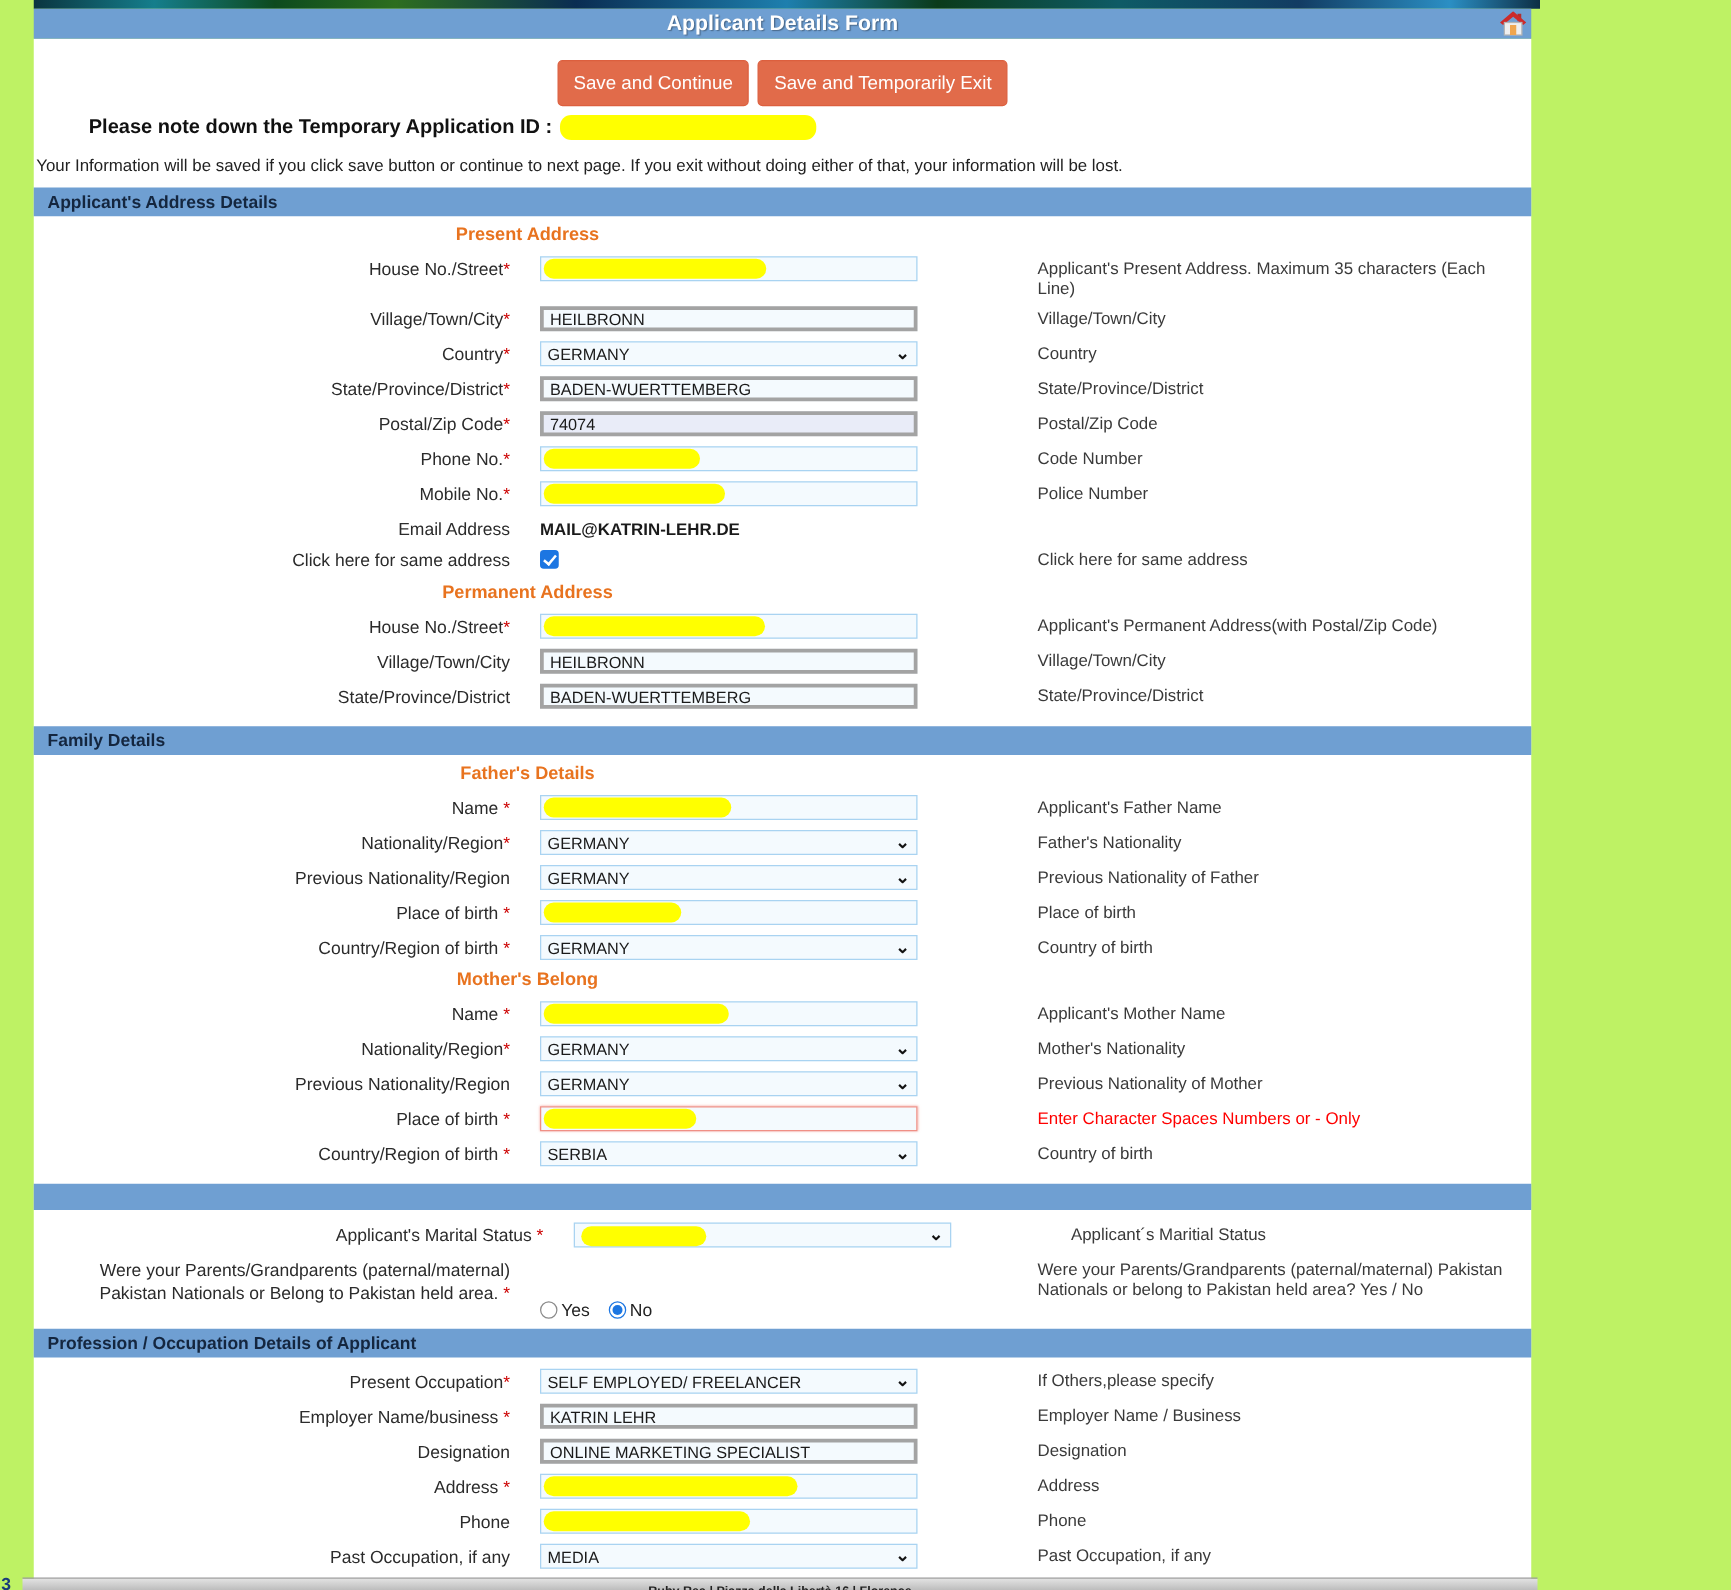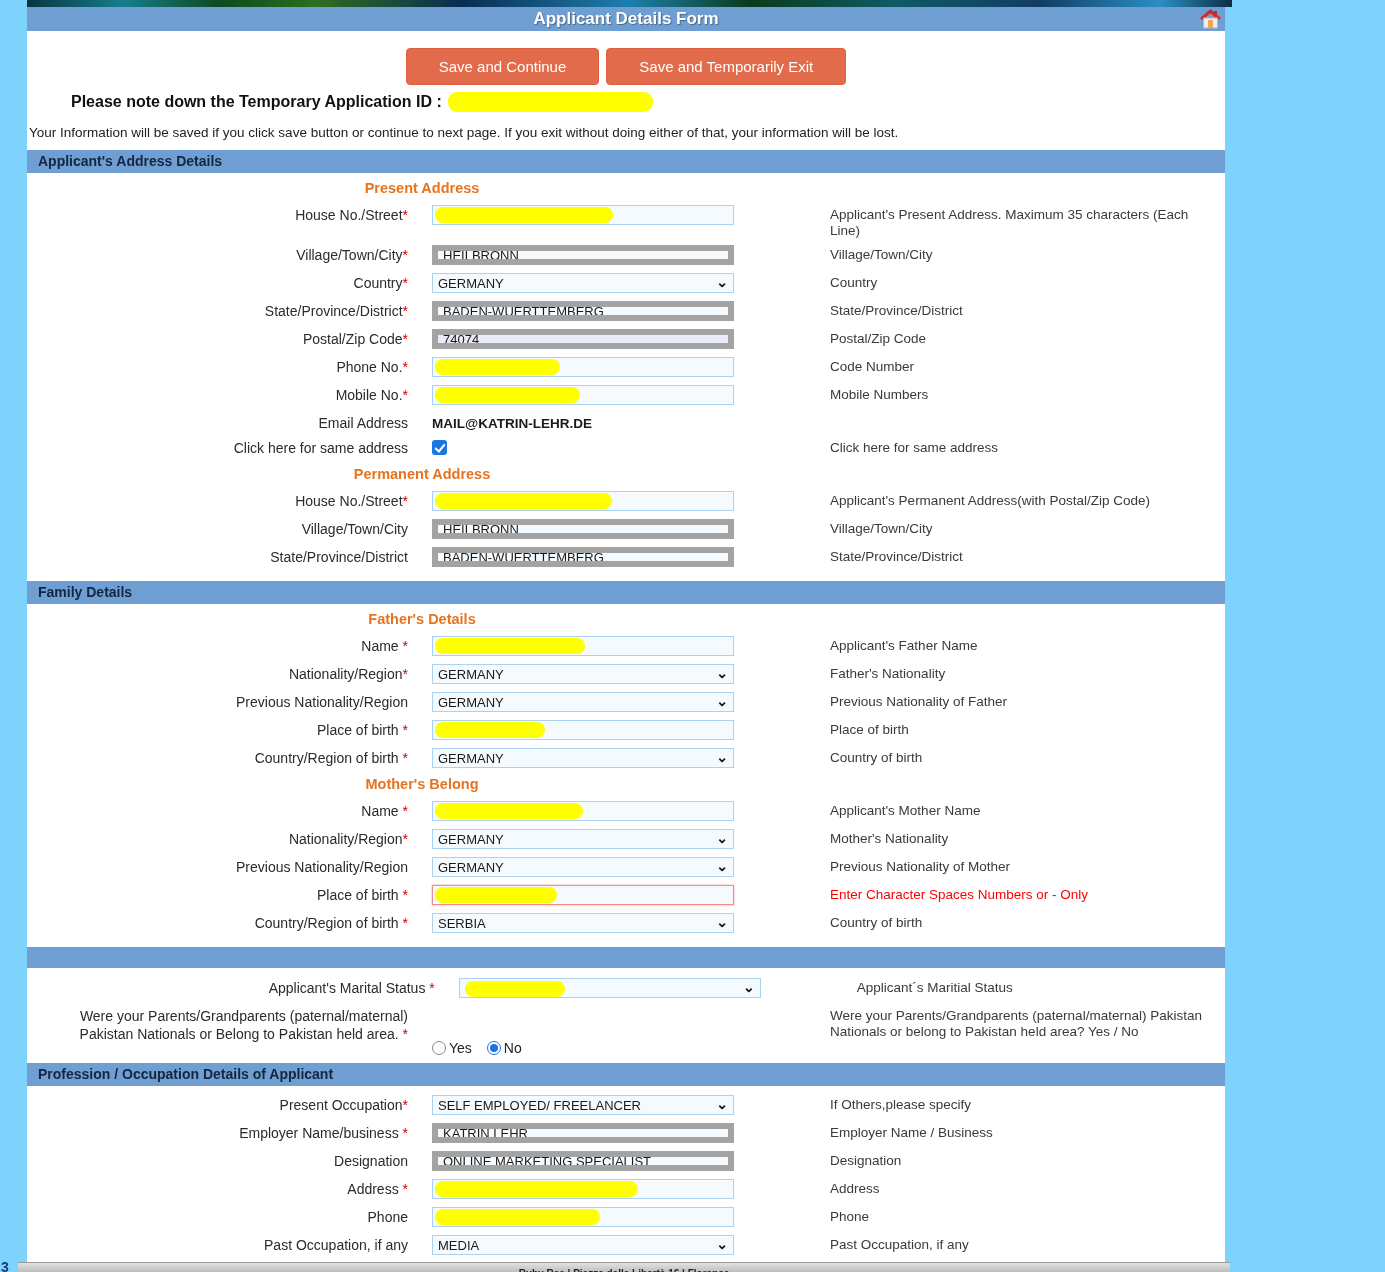--- a/index.html
+++ b/index.html
@@ -1,40 +1,40 @@
 <!DOCTYPE html>
 <html><head>
 <meta charset="utf-8">
 <style>
   * { margin:0; padding:0; box-sizing:border-box; }
   body { font-family:"Liberation Sans", sans-serif; }
-  .page { position:relative; width:1385px; height:1272px; background:#7dd3fc; overflow:hidden; }
+  .page { position:relative; width:1385px; height:1272px; background:#bef264; overflow:hidden; }
   .content { position:absolute; left:27px; top:0; width:1198px; }
   .photo-strip { height:7px; width:1205px;
     background:linear-gradient(90deg,#0a3540 0%,#157e8c 8%,#0d4a1e 16%,#2d6e1f 24%,#0a2d52 36%,#1d7fae 50%,#0b3b1a 60%,#0e5b66 72%,#123c63 84%,#2b8fc4 94%,#0d2e44 100%); }
   .titlebar { position:relative; height:24px; background:#6f9fd2; display:flex; align-items:center; justify-content:center; }
   .titlebar h1 { color:#fff; font-size:17px; font-weight:bold; text-shadow:1px 1px 1px rgba(0,0,0,.35); }
   .home-btn { position:absolute; right:4px; top:2px; width:21px; height:20px; cursor:pointer; }
   .main { background:#fff; padding-top:17px; padding-bottom:4px; }
   .btnrow { display:flex; justify-content:center; gap:7px; }
-  .btn { background:#e16b4a; border:1px solid #dc5f3e; color:#fff; font-size:15px; padding:9px 32px;
+  .btn { background:#e16b4a; border:1px solid #dc5f3e; color:#fff; font-size:15px; padding:9px 12px;
     border-radius:4px; font-family:inherit; cursor:pointer; }
   .appid { display:flex; align-items:center; margin-top:6px; font-size:16px; font-weight:bold; color:#111;margin-left:44px; }
   .note { margin-top:13px; font-size:13.5px; color:#222; padding-left:2px; }
   .sectionbar { margin-top:10px; background:#6f9fd2; color:#14263f; font-weight:bold; font-size:14px;
     padding:3px 11px 4px 11px; }
   .sectionbar.empty { height:21px; }
   .subtitle { width:790px; text-align:center; color:#e8731f; font-weight:bold; font-size:14.5px; margin:7px 0 9px 0; }
   .row { display:flex; align-items:flex-start; margin-bottom:7px; min-height:21px; }
   .lbl { width:381px; text-align:right; font-size:14px; color:#2b2b2b; padding-top:2px; line-height:1.25; }
   .req { color:#cc0000; }
   .fld { margin-left:24px; width:302px; flex:none; }
   .hlp { margin-left:96px; width:390px; font-size:13.5px; color:#3a3a3a; padding-top:2px; line-height:1.15; }
   .errtext { color:#ff0000; }
-  .inp { display:block; width:302px; height:20px; background:#f4fafe; border:6px solid #a3a3a3;
+  .inp { display:block; width:302px; height:20px; background:#f4fafe; border:3px solid #a3a3a3;
     font-size:13px; color:#1a1a1a; padding:2px 5px; font-family:inherit; }
   .inp.ro { background:#e9ecf8; }
   .fakeinp { position:relative; width:302px; height:20px; background:#f4fafe; border:1px solid #a9d3f1; }
   .fakeinp.err { border:1px solid #f08f85; box-shadow:0 0 2px rgba(244,140,130,.8); }
   .sel { position:relative; width:302px; height:20px; background:#f4fafe; border:1px solid #a9d3f1;
     font-size:13px; color:#1a1a1a; padding:2px 20px 2px 5px; cursor:pointer; }
   .caret { position:absolute; right:5px; top:0px; font-size:14px; color:#111; font-weight:bold; }
   .redact { display:inline-block; height:16px; background:#ffff00; border-radius:9px; margin:1px 0 0 2px; }
   .email-val { font-size:13.5px; font-weight:bold; color:#1a1a1a; padding-top:3px; display:inline-block; }
   .cb { position:relative; width:15px; height:15px; background:#1c76e2; border-radius:3px; margin-top:2px; cursor:pointer; }
@@ -139,21 +139,21 @@
             <div class="fakeinp"><span class="redact" style="width:125px;"></span></div>
           </div>
         <div class="hlp">Code Number</div>
       </div>
 
       <div class="row">
         <div class="lbl"><span>Mobile No.</span><span class="req">*</span></div>
         <div class="fld">
             <div class="fakeinp"><span class="redact" style="width:145px;"></span></div>
           </div>
-        <div class="hlp">Mobile Numbers</div>
+        <div class="hlp">Police Number</div>
       </div>
 
       <div class="row" style="margin-bottom:4px;">
         <div class="lbl"><span>Email Address</span></div>
         <div class="fld"><span class="email-val">MAIL@KATRIN-LEHR.DE</span></div>
         <div class="hlp"></div>
       </div>
 
       <div class="row" style="margin-bottom:4px;">
         <div class="lbl"><span>Click here for same address</span></div>

